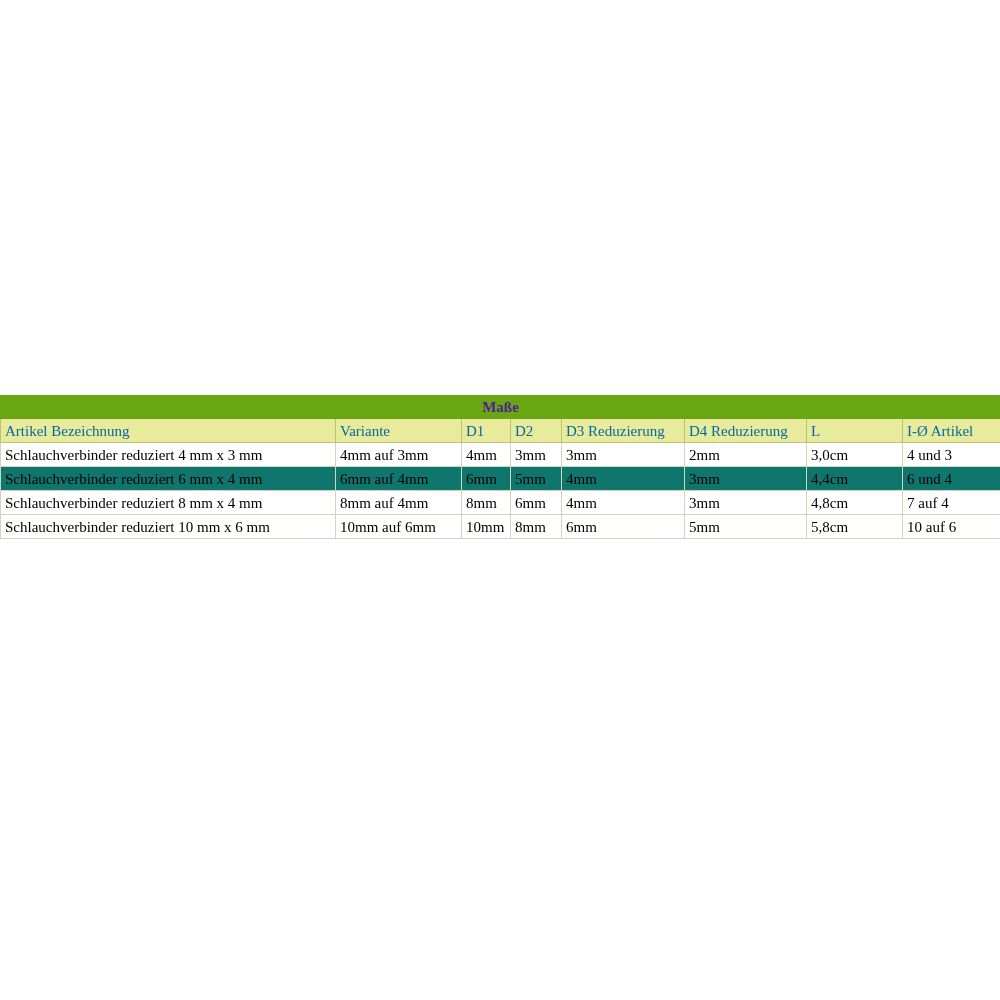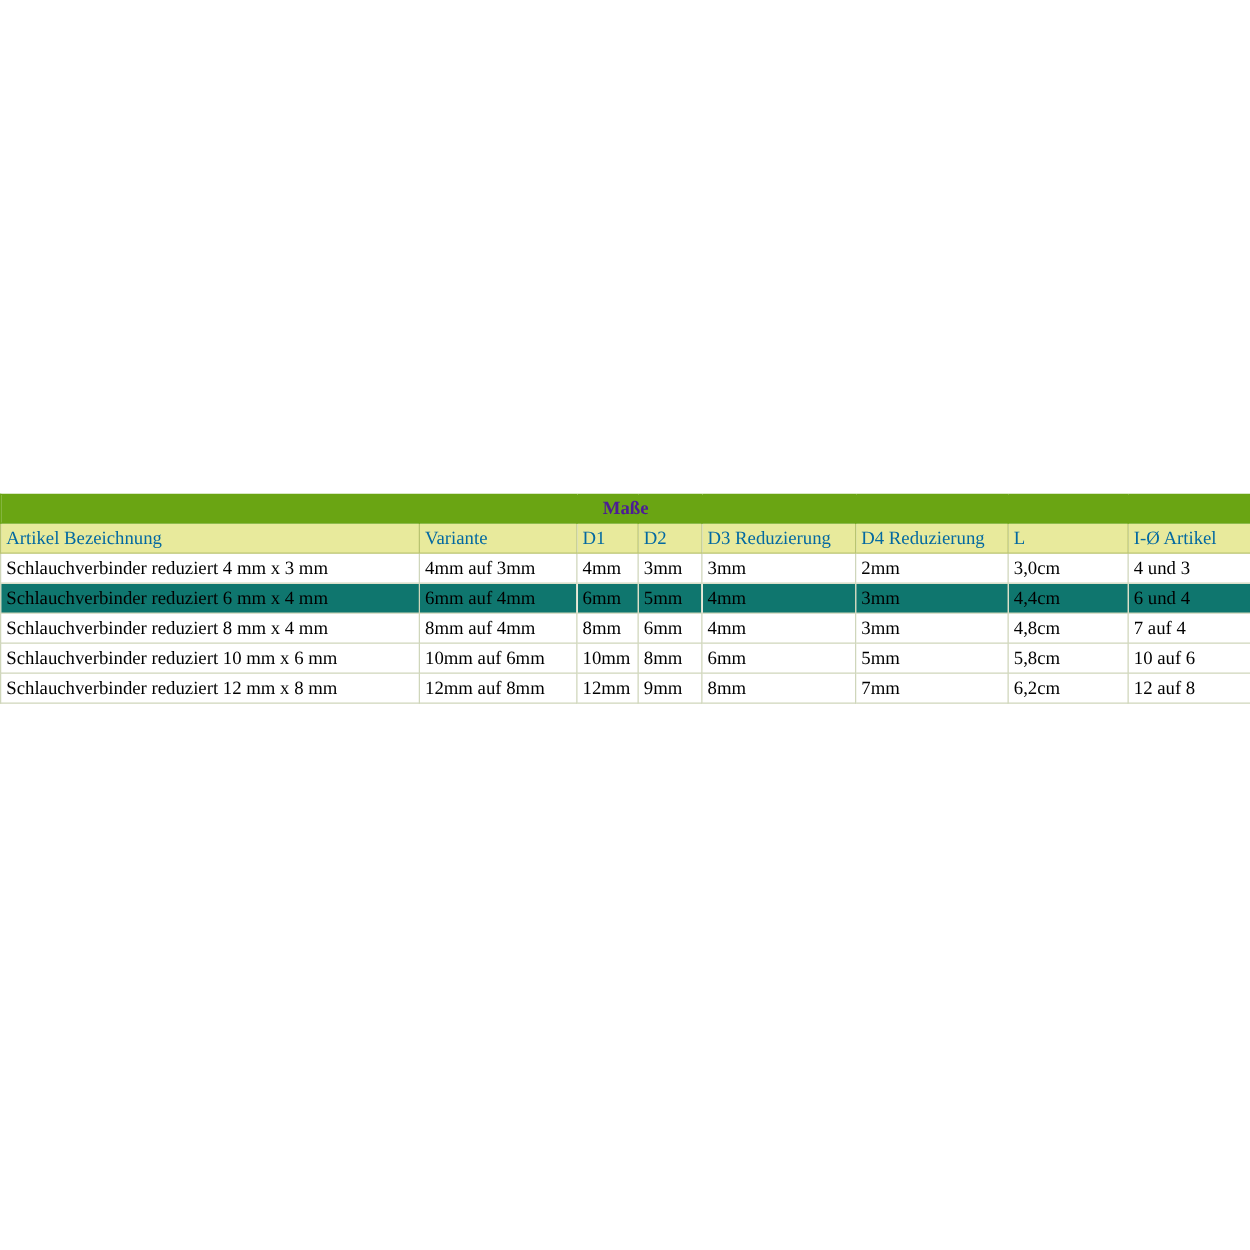--- a/index.html
+++ b/index.html
@@ -144,26 +144,16 @@
         <td>10mm auf 6mm</td>
         <td>10mm</td>
         <td>8mm</td>
         <td>6mm</td>
         <td>5mm</td>
         <td>5,8cm</td>
         <td>10 auf 6</td>
       </tr>
 
 
-      <tr class="data-row row-odd">
-        <td>Schlauchverbinder reduziert 12 mm x 8 mm</td>
-        <td>12mm auf 8mm</td>
-        <td>12mm</td>
-        <td>9mm</td>
-        <td>8mm</td>
-        <td>7mm</td>
-        <td>6,2cm</td>
-        <td>12 auf 8</td>
-      </tr>
 
     </tbody>
   </table>
 </div>
 
 </body></html>

